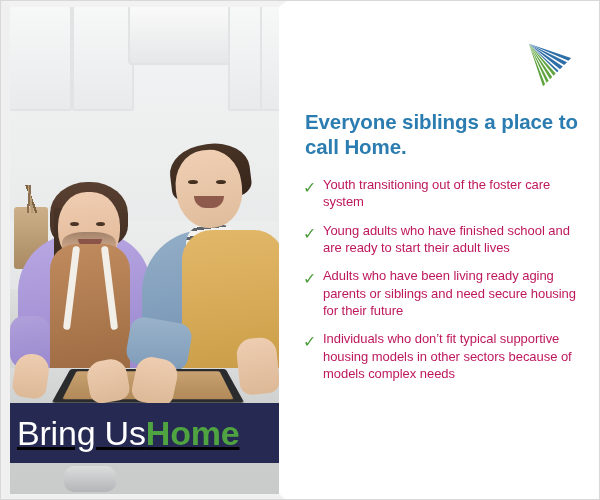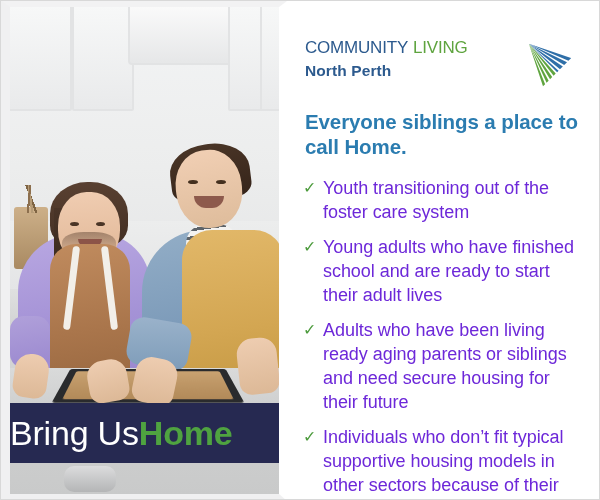--- a/index.html
+++ b/index.html
@@ -304,21 +304,23 @@
     height: 60px;
     background: #262951;
     display: flex;
     align-items: center;
     z-index: 5;
   }
   .banner-text {
     font-size: 34px;
     line-height: 1;
     letter-spacing: -0.2px;
+    padding-left: 7px;
     white-space: nowrap;
+    text-decoration: underline;
   }
   .banner-white { color: #ffffff; }
   .banner-green { color: #4FA340; font-weight: bold; }
 
   
   .content-panel {
     position: absolute;
     left: 286px;
     top: 0;
     width: 314px;
@@ -394,23 +396,23 @@
   .bullet-check {
     flex: 0 0 auto;
     width: 20px;
     color: #4C9B3C;
     font-size: 16px;
     line-height: 1.33;
     padding-top: 1px;
   }
   .bullet-text {
     flex: 1 1 auto;
-    font-size: 18px;
+    font-size: 13px;
     line-height: 1.335;
-    color: #6d28d9;
+    color: #be185d;
     letter-spacing: -0.05px;
   }
 </style>
 </head>
 <body>
 
 <div id="poster">
 
   <div class="photo-panel">
     <div class="photo">
@@ -462,24 +464,20 @@
       <div class="banner">
         <div class="banner-text"><span class="banner-white">Bring Us</span><span class="banner-green">Home</span></div>
       </div>
 
     </div>
   </div>
 
   <div class="content-panel">
 
     <div class="logo">
-      <div class="logo-wordmark">
-        <div class="logo-line1"><span class="lw-community">Community</span><span class="lw-living">Living</span></div>
-        <div class="logo-line2">North Perth</div>
-      </div>
 
       <div class="logo-mark">
         <svg viewBox="0 0 56 62" width="56" height="62" aria-hidden="true">
           <g transform="translate(28,31) rotate(45) translate(-20,-20)">
             <g fill="#2F6FA8">
               <polygon points="0,20 40,0 40,4"></polygon>
               <polygon points="0,20 40,6 40,10"></polygon>
               <polygon points="0,20 40,12 40,16"></polygon>
               <polygon points="0,20 40,18 40,20"></polygon>
             </g>
@@ -508,19 +506,19 @@
         <span class="bullet-text">Young adults who have finished school and are ready to start their adult lives</span>
       </div>
 
       <div class="bullet">
         <span class="bullet-check">✓</span>
         <span class="bullet-text">Adults who have been living ready aging parents or siblings and need secure housing for their future</span>
       </div>
 
       <div class="bullet">
         <span class="bullet-check">✓</span>
-        <span class="bullet-text">Individuals who don’t fit typical supportive housing models in other sectors because of their complex future</span>
+        <span class="bullet-text">Individuals who don’t fit typical supportive housing models in other sectors because of models complex needs</span>
       </div>
 
     </div>
   </div>
 
 </div>
 
 </body></html>

